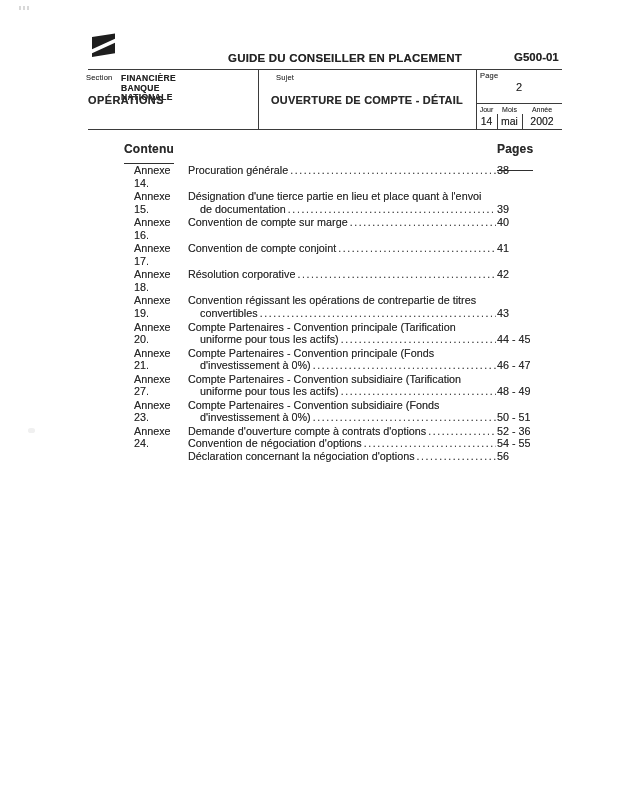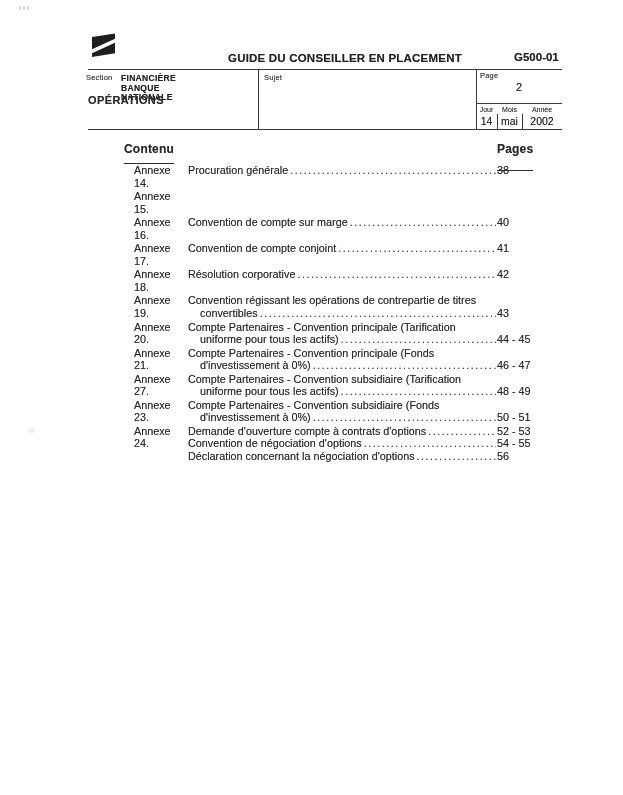--- a/index.html
+++ b/index.html
@@ -37,21 +37,21 @@
   .vline{position:absolute;border-left:1.4px solid #3b3b3b;width:0;}
   .line-top{left:88px;top:69px;width:474px;}
   .line-bottom{left:88px;top:129px;width:474px;}
   .vline-1{left:258px;top:69px;height:60px;}
   .vline-2{left:476px;top:69px;height:60px;}
   .line-pagebox{left:476px;top:103px;width:86px;}
   .vsep-date-1{left:497px;top:114px;height:15px;border-left:1.2px solid #3b3b3b;}
   .vsep-date-2{left:522px;top:114px;height:15px;border-left:1.2px solid #3b3b3b;}
   .cell-label{position:absolute;font-size:7.5px;color:#3d3d3d;letter-spacing:.2px;}
   .lbl-section{left:86px;top:73px;}
-  .lbl-sujet{left:264px;top:73px;}
+  .lbl-sujet{left:276px;top:73px;}
   .lbl-page{left:480px;top:71px;}
   .val-section{position:absolute;left:88px;top:94px;width:170px;
     font-size:11px;font-weight:bold;letter-spacing:.4px;}
   .val-sujet{position:absolute;left:258px;top:94px;width:218px;text-align:center;
     font-size:11px;font-weight:bold;letter-spacing:.2px;}
   .val-page{position:absolute;left:476px;top:81px;width:86px;text-align:center;font-size:11px;}
   .date-lbl{position:absolute;top:106px;text-align:center;font-size:7px;color:#3d3d3d;}
   .date-lbl.jour{left:476px;width:21px;}
   .date-lbl.mois{left:497px;width:25px;}
   .date-lbl.annee{left:522px;width:40px;}
@@ -114,20 +114,21 @@
   <div class="hline line-bottom"></div>
   <div class="vline vline-1"></div>
   <div class="vline vline-2"></div>
   <div class="hline line-pagebox"></div>
   <div class="vsep-date-1 vline"></div>
   <div class="vsep-date-2 vline"></div>
 
   <div class="cell-label lbl-section">Section</div>
   <div class="val-section">OPÉRATIONS</div>
   <div class="cell-label lbl-sujet">Sujet</div>
+  <div class="val-sujet">OUVERTURE DE COMPTE - DÉTAIL</div>
   <div class="cell-label lbl-page">Page</div>
   <div class="val-page">2</div>
 
   <div class="date-lbl jour">Jour</div>
   <div class="date-lbl mois">Mois</div>
   <div class="date-lbl annee">Année</div>
   <div class="date-val jour">14</div>
   <div class="date-val mois">mai</div>
   <div class="date-val annee">2002</div>
 
@@ -140,20 +141,30 @@
         <div class="toc-body">
           <div class="toc-line">
             <span class="toc-text">Procuration générale</span>
             <span class="dots"></span>
             <span class="pageno">38</span>
           </div>
         </div>
       </div>
       <div class="toc-row">
         <div class="toc-label">Annexe 15.</div>
+        <div class="toc-body">
+          <div class="toc-line">
+            <span class="toc-text">Désignation d'une tierce partie en lieu et place quant à l'envoi</span>
+          </div>
+          <div class="toc-line indent">
+            <span class="toc-text">de documentation</span>
+            <span class="dots"></span>
+            <span class="pageno">39</span>
+          </div>
+        </div>
       </div>
       <div class="toc-row">
         <div class="toc-label">Annexe 16.</div>
         <div class="toc-body">
           <div class="toc-line">
             <span class="toc-text">Convention de compte sur marge</span>
             <span class="dots"></span>
             <span class="pageno">40</span>
           </div>
         </div>
@@ -242,21 +253,21 @@
             <span class="pageno">50 - 51</span>
           </div>
         </div>
       </div>
       <div class="toc-row">
         <div class="toc-label">Annexe 24.</div>
         <div class="toc-body">
           <div class="toc-line">
             <span class="toc-text">Demande d'ouverture compte à contrats d'options</span>
             <span class="dots"></span>
-            <span class="pageno">52 - 53</span>
+            <span class="pageno">52 - 36</span>
           </div>
           <div class="toc-line">
             <span class="toc-text">Convention de négociation d'options</span>
             <span class="dots"></span>
             <span class="pageno">54 - 55</span>
           </div>
           <div class="toc-line">
             <span class="toc-text">Déclaration concernant la négociation d'options</span>
             <span class="dots"></span>
             <span class="pageno">56</span>

